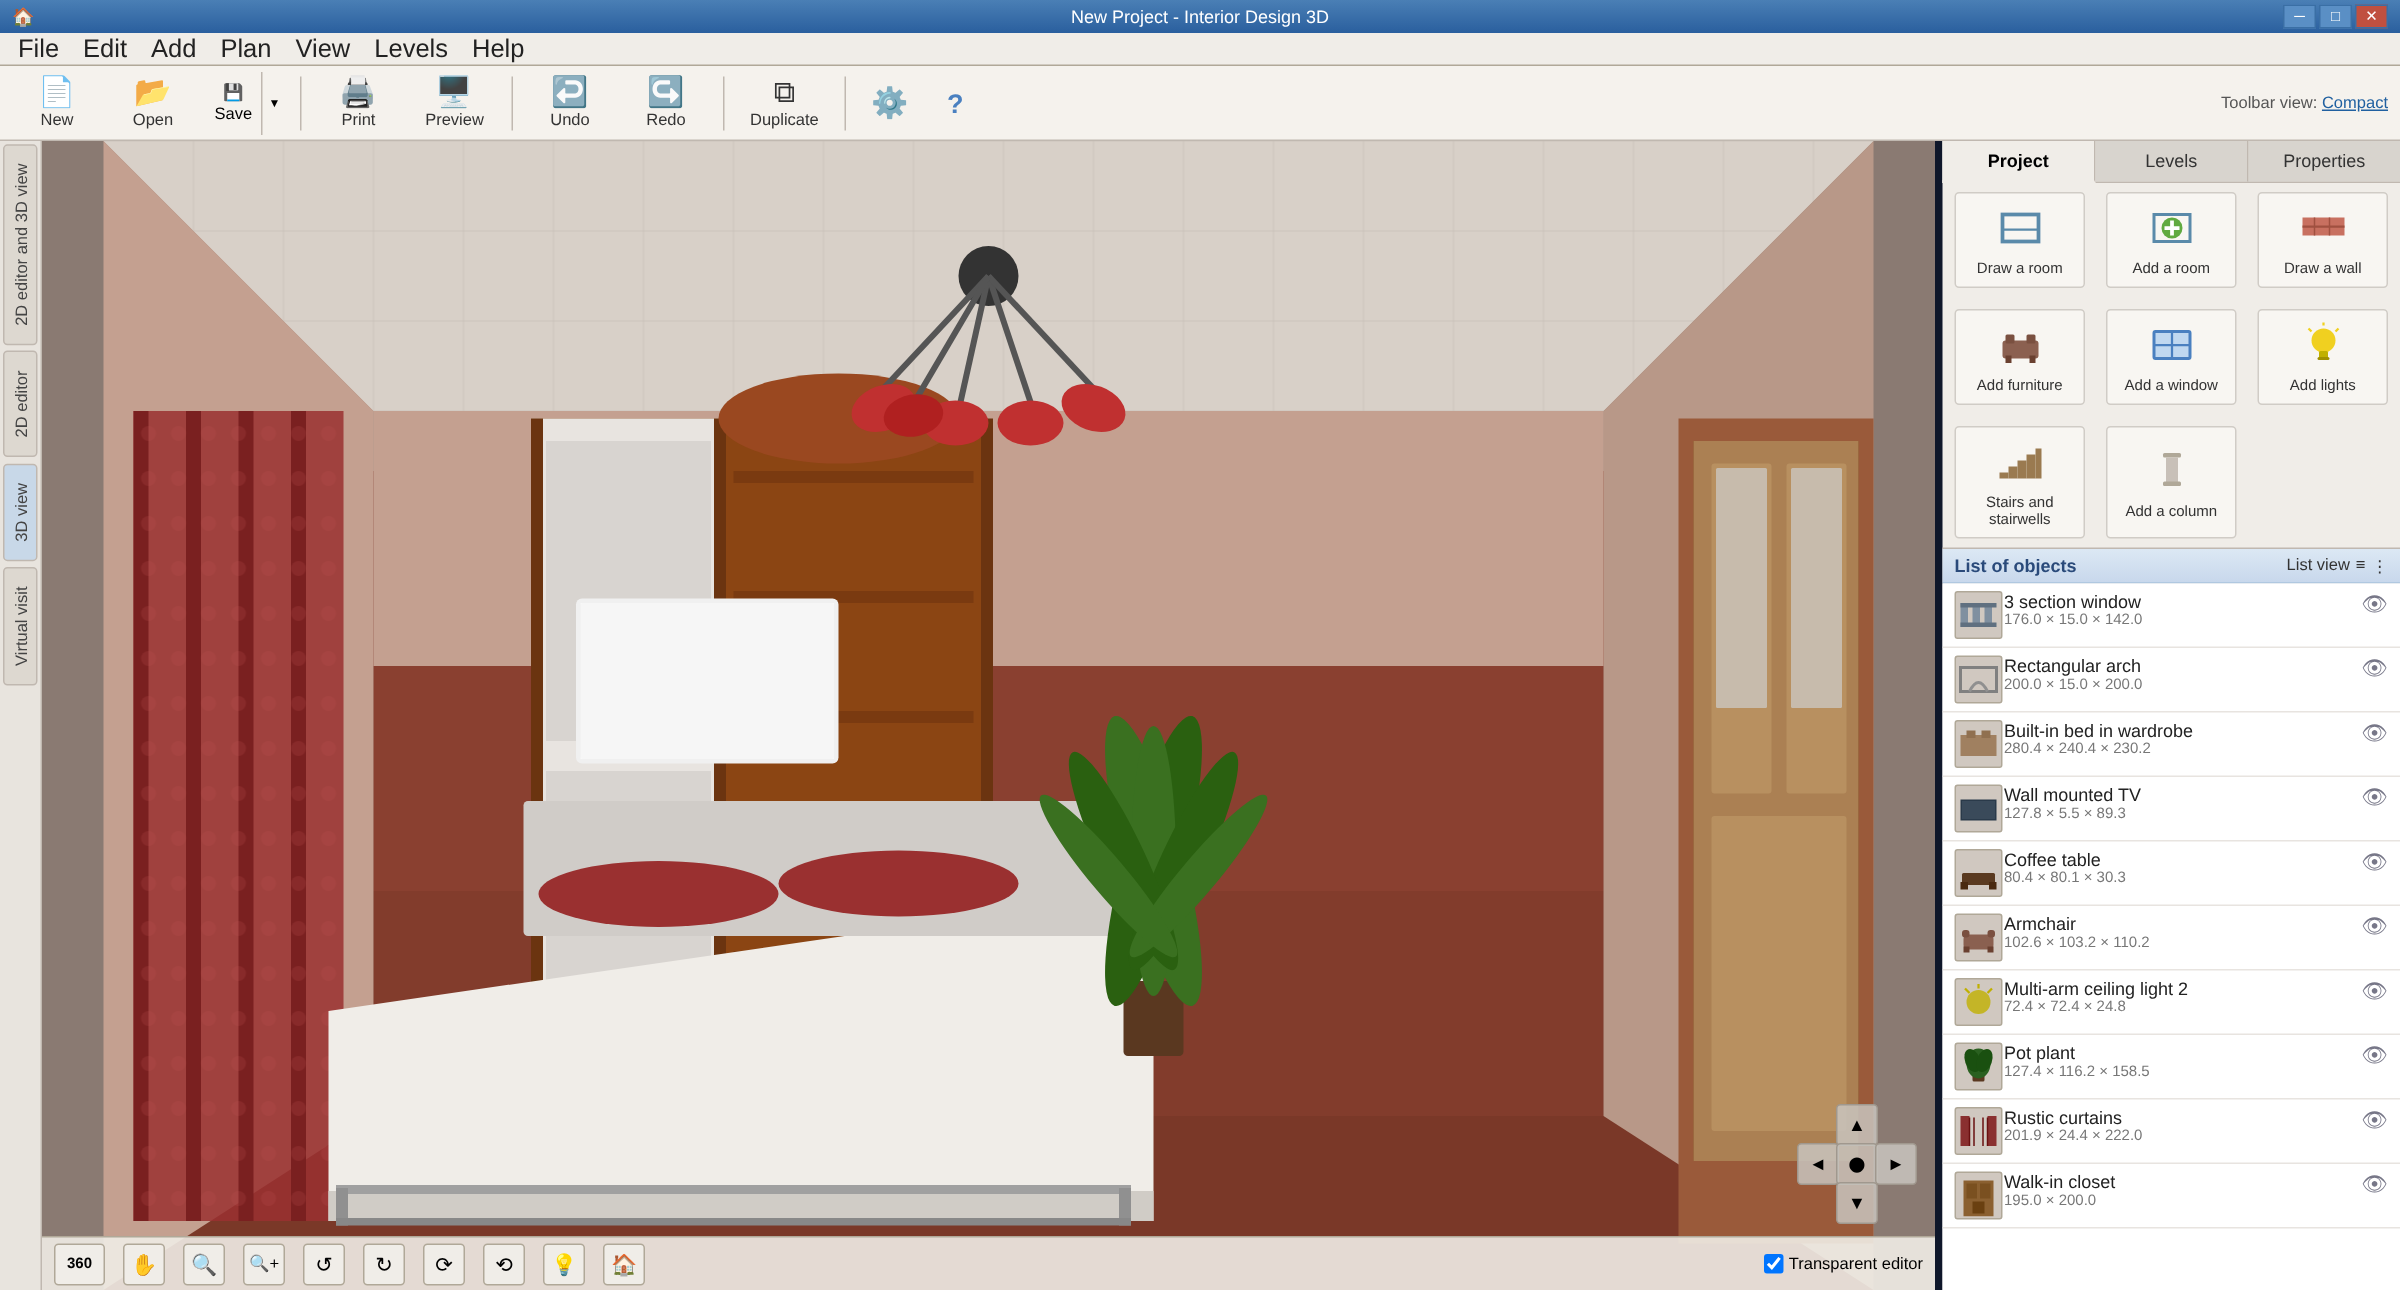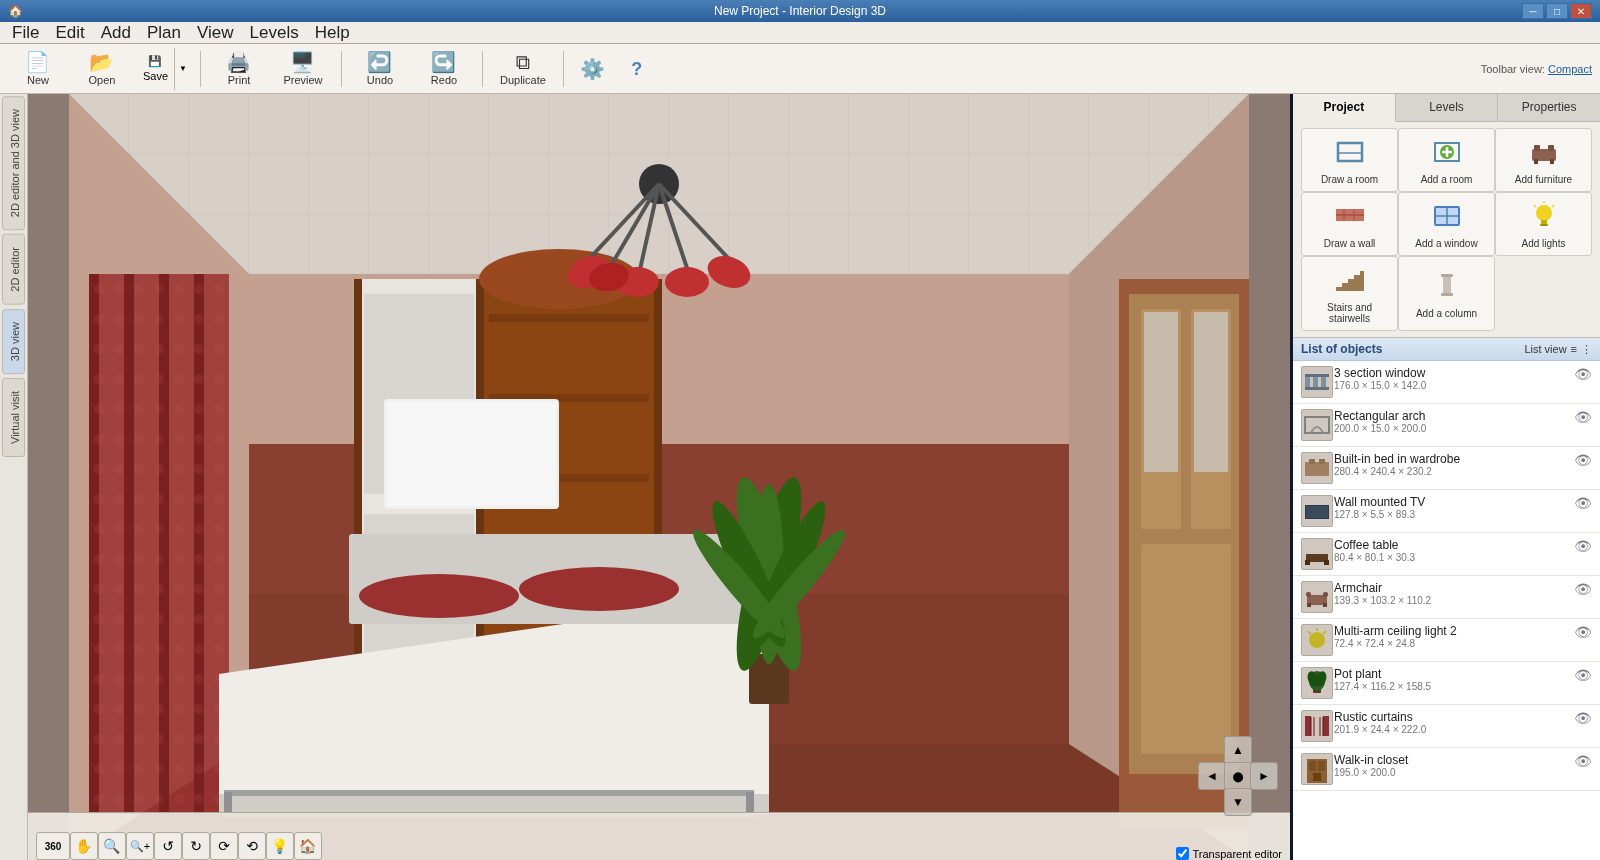--- a/index.html
+++ b/index.html
@@ -149,27 +149,27 @@
       position: absolute;
       top: 0; left: 0;
     }
 
     
     #viewport-bottom {
       position: absolute;
       bottom: 0;
       left: 0;
       right: 0;
-      height: 48px;
+      height: 36px;
       background: rgba(240,236,230,0.9);
       border-top: 1px solid #b0a898;
       display: flex;
-      align-items: flex-end;
+      align-items: center;
       padding: 0 8px;
-      gap: 0;
+      gap: 12px;
     }
     .vp-btn {
       width: 28px; height: 28px;
       background: #f0ede8;
       border: 1px solid #b0a898;
       border-radius: 3px;
       display: flex; align-items: center; justify-content: center;
       cursor: pointer;
       font-size: 14px;
     }
@@ -206,21 +206,21 @@
       display: flex;
       align-items: center;
       gap: 4px;
       font-size: 11px;
     }
 
     
     #right-panel {
       width: 310px;
       background: #f0ede8;
-      border-left: 3px solid #0f172a;
+      border-left: 5px solid #0f172a;
       display: flex;
       flex-direction: column;
     }
 
     
     #panel-tabs {
       display: flex;
       background: #e0dcd6;
       border-bottom: 1px solid #c0b8b0;
     }
@@ -254,21 +254,21 @@
       color: #3a5a8a;
       background: linear-gradient(to bottom, #dce8f4, #c8d8ec);
       padding: 3px 6px;
       margin: -6px -8px 6px -8px;
     }
 
     
     #design-grid {
       display: grid;
       grid-template-columns: repeat(3, 1fr);
-      gap: 0;
+      gap: 14px;
     }
     .design-btn {
       display: flex;
       flex-direction: column;
       align-items: center;
       justify-content: center;
       padding: 6px 4px;
       cursor: pointer;
       background: #f8f6f2;
       border: 1px solid #d0ccc6;
@@ -603,40 +603,40 @@
                 <line x1="16" y1="12" x2="16" y2="22" stroke="white" stroke-width="2.5"></line>
                 <line x1="11" y1="17" x2="21" y2="17" stroke="white" stroke-width="2.5"></line>
               </svg>
           </span>
           <span>Add a room</span>
         </div>
 
         <div class="design-btn">
           <span class="design-icon">
             <svg width="32" height="32" viewBox="0 0 32 32">
+                <rect x="2" y="10" width="28" height="12" fill="#c87060"></rect>
+                <line x1="2" y1="16" x2="30" y2="16" stroke="#a05040" stroke-width="1.5"></line>
+                <line x1="10" y1="10" x2="10" y2="22" stroke="#a05040" stroke-width="1"></line>
+                <line x1="20" y1="10" x2="20" y2="22" stroke="#a05040" stroke-width="1"></line>
+              </svg>
+          </span>
+          <span>Draw a wall</span>
+        </div>
+
+        <div class="design-btn">
+          <span class="design-icon">
+            <svg width="32" height="32" viewBox="0 0 32 32">
                 <rect x="4" y="14" width="24" height="12" fill="#8B6050" rx="2"></rect>
                 <rect x="6" y="10" width="6" height="6" fill="#7a5040" rx="1"></rect>
                 <rect x="20" y="10" width="6" height="6" fill="#7a5040" rx="1"></rect>
                 <rect x="6" y="24" width="4" height="5" fill="#6a4030"></rect>
                 <rect x="22" y="24" width="4" height="5" fill="#6a4030"></rect>
               </svg>
           </span>
           <span>Add furniture</span>
-        </div>
-
-        <div class="design-btn">
-          <span class="design-icon">
-            <svg width="32" height="32" viewBox="0 0 32 32">
-                <rect x="2" y="10" width="28" height="12" fill="#c87060"></rect>
-                <line x1="2" y1="16" x2="30" y2="16" stroke="#a05040" stroke-width="1.5"></line>
-                <line x1="10" y1="10" x2="10" y2="22" stroke="#a05040" stroke-width="1"></line>
-                <line x1="20" y1="10" x2="20" y2="22" stroke="#a05040" stroke-width="1"></line>
-              </svg>
-          </span>
-          <span>Draw a wall</span>
         </div>
 
 
         <div class="design-btn">
           <span class="design-icon">
             <svg width="32" height="32" viewBox="0 0 32 32">
                 <rect x="4" y="8" width="24" height="18" fill="#c0d8f0" stroke="#4a80c0" stroke-width="2" rx="1"></rect>
                 <line x1="16" y1="8" x2="16" y2="26" stroke="#4a80c0" stroke-width="1.5"></line>
                 <line x1="4" y1="17" x2="28" y2="17" stroke="#4a80c0" stroke-width="1.5"></line>
               </svg>
@@ -775,21 +775,21 @@
           <svg width="28" height="28" viewBox="0 0 28 28">
               <rect x="4" y="12" width="20" height="10" fill="#8a6050" rx="3"></rect>
               <rect x="3" y="9" width="5" height="5" fill="#7a5040" rx="2"></rect>
               <rect x="20" y="9" width="5" height="5" fill="#7a5040" rx="2"></rect>
               <rect x="4" y="20" width="4" height="4" fill="#6a4030"></rect>
               <rect x="20" y="20" width="4" height="4" fill="#6a4030"></rect>
             </svg>
         </div>
         <div class="object-info">
           <div class="object-name">Armchair</div>
-          <div class="object-dims">139.3 × 103.2 × 110.2</div>
+          <div class="object-dims">102.6 × 103.2 × 110.2</div>
         </div>
         <div class="object-eye">👁</div>
       </div>
 
       <div class="object-item">
         <div class="object-thumb">
           <svg width="28" height="28" viewBox="0 0 28 28">
               <circle cx="14" cy="14" r="8" fill="#c0b000" opacity="0.8"></circle>
               <line x1="14" y1="5" x2="14" y2="2" stroke="#c0b000" stroke-width="1.5"></line>
               <line x1="20" y1="8" x2="23" y2="5" stroke="#c0b000" stroke-width="1.5"></line>

